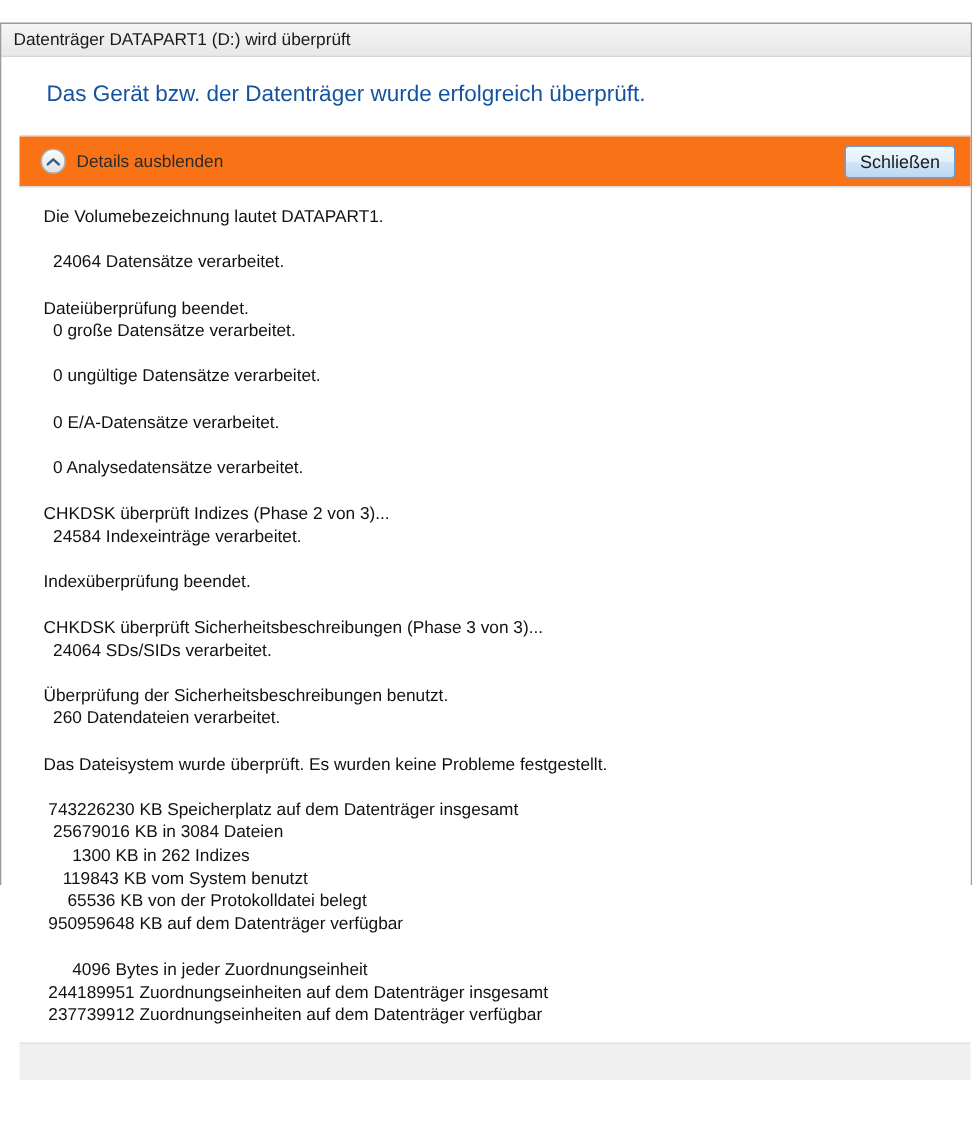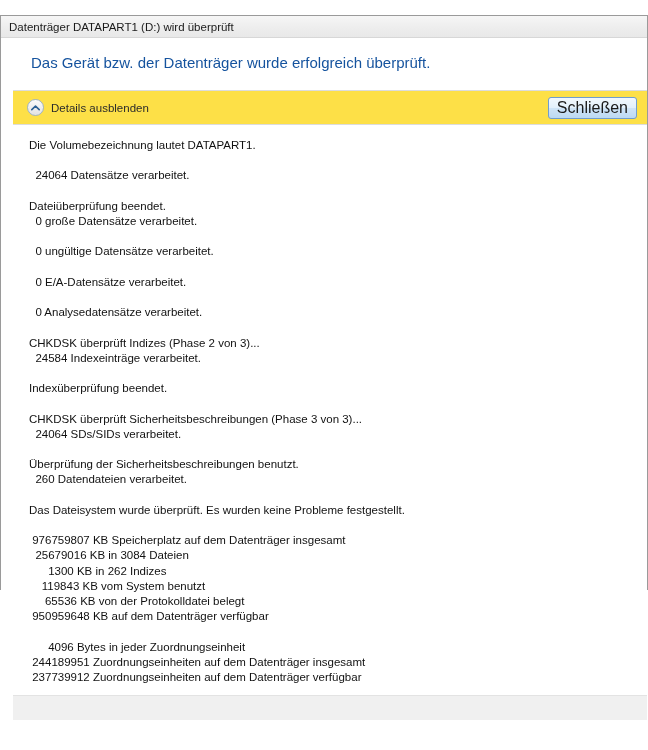--- a/index.html
+++ b/index.html
@@ -61,21 +61,21 @@
     line-height: 18px;
   }
   .divider {
     height: 1px;
     background: #dcdcdc;
     width: 100%;
   }
   .details-bar {
     height: 34px;
     min-height: 34px;
-    background: #fde047;
+    background: #f97316;
     border-bottom: 1px solid #dcdcdc;
     display: flex;
     align-items: center;
     padding: 0 10px 0 14px;
     box-sizing: border-box;
   }
   .details-toggle {
     display: flex;
     align-items: center;
     gap: 7px;
@@ -98,21 +98,21 @@
     color: #2b2b2b;
   }
   .spacer { flex: 1; }
   .close-button {
     min-width: 74px;
     height: 22px;
     box-sizing: border-box;
     border: 1px solid #6f9dd0;
     border-radius: 3px;
     background: linear-gradient(to bottom, #f2f8fd 0%, #e3f0fb 48%, #cfe4f7 52%, #bcd9f3 100%);
-    font-size: 16px;
+    font-size: 12px;
     color: #1a1a1a;
     font-family: "Liberation Sans", sans-serif;
     display: flex;
     align-items: center;
     justify-content: center;
     padding: 0 8px;
   }
   .log-area {
     flex: 1;
     background: #ffffff;
@@ -186,21 +186,21 @@
       <div class="log-line">Indexüberprüfung beendet.</div>
       <div class="log-line blank"></div>
       <div class="log-line">CHKDSK überprüft Sicherheitsbeschreibungen (Phase 3 von 3)...</div>
       <div class="log-line">  24064 SDs/SIDs verarbeitet.</div>
       <div class="log-line blank"></div>
       <div class="log-line">Überprüfung der Sicherheitsbeschreibungen benutzt.</div>
       <div class="log-line">  260 Datendateien verarbeitet.</div>
       <div class="log-line blank"></div>
       <div class="log-line">Das Dateisystem wurde überprüft. Es wurden keine Probleme festgestellt.</div>
       <div class="log-line blank"></div>
-      <div class="log-line"> 976759807 KB Speicherplatz auf dem Datenträger insgesamt</div>
+      <div class="log-line"> 743226230 KB Speicherplatz auf dem Datenträger insgesamt</div>
       <div class="log-line">  25679016 KB in 3084 Dateien</div>
       <div class="log-line">      1300 KB in 262 Indizes</div>
       <div class="log-line">    119843 KB vom System benutzt</div>
       <div class="log-line">     65536 KB von der Protokolldatei belegt</div>
       <div class="log-line"> 950959648 KB auf dem Datenträger verfügbar</div>
       <div class="log-line blank"></div>
       <div class="log-line">      4096 Bytes in jeder Zuordnungseinheit</div>
       <div class="log-line"> 244189951 Zuordnungseinheiten auf dem Datenträger insgesamt</div>
       <div class="log-line"> 237739912 Zuordnungseinheiten auf dem Datenträger verfügbar</div>
     </div>

